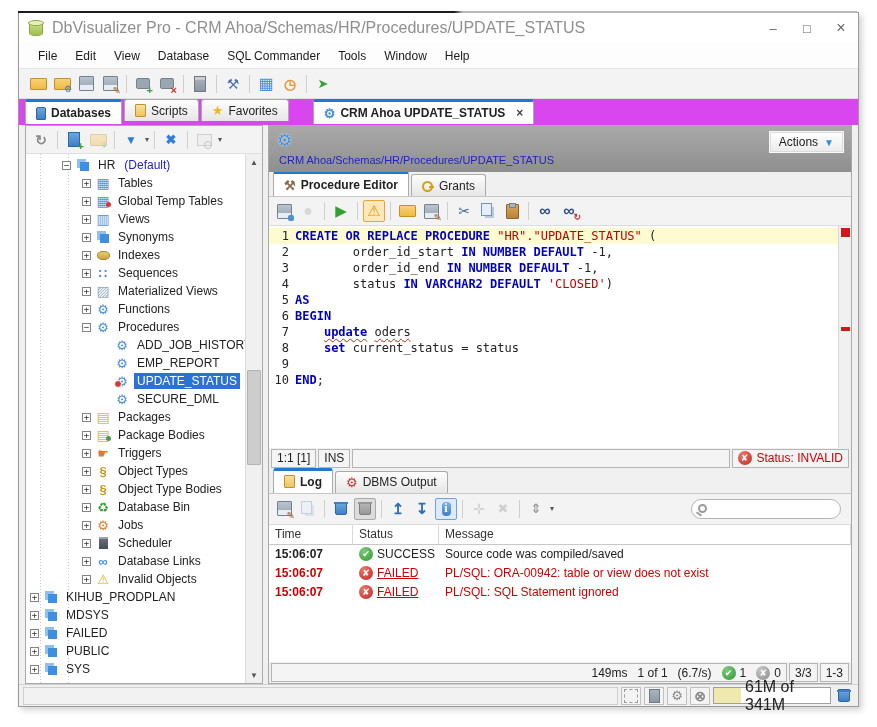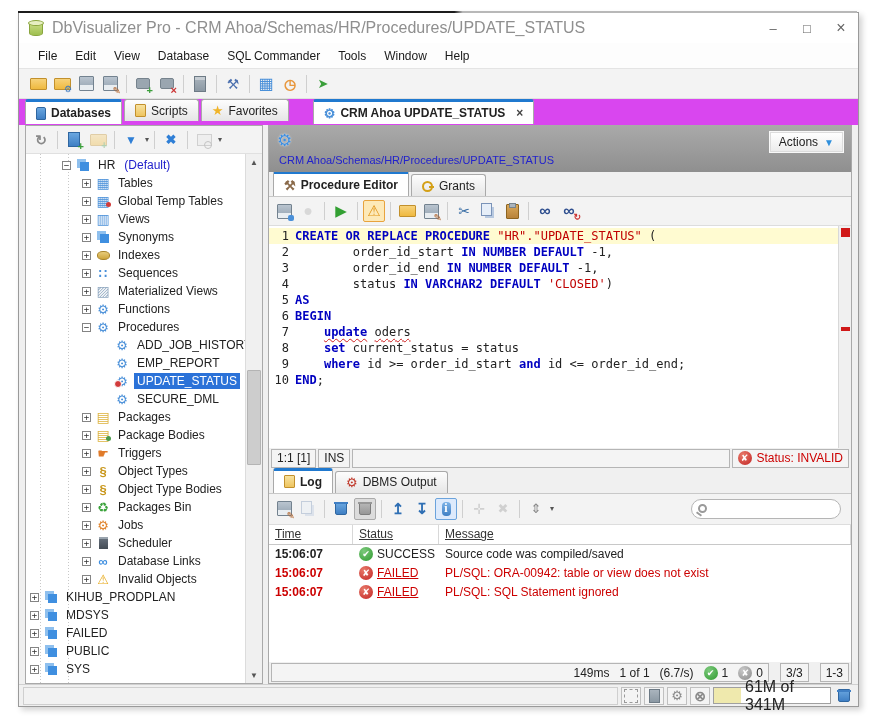--- a/index.html
+++ b/index.html
@@ -198,31 +198,31 @@
 
   
   .log-toolbar { height:31px; border-bottom:1px solid #ddd; }
   .log-search { margin-left:auto; margin-right:6px; display:flex; align-items:center; border:1px solid #b5b5b5; border-radius:10px; background:#fff; height:20px; width:150px; padding:0 6px; gap:4px; }
   .mag { width:9px; height:9px; border:2px solid #9a9a9a; border-radius:50%; position:relative; flex:0 0 auto; }
   .mag::after { content:""; position:absolute; left:-4px; top:7px; width:6px; height:2px; background:#9a9a9a; transform:rotate(35deg); }
   .log-search input { border:none; outline:none; flex:1 1 auto; font-size:11px; background:transparent; }
 
   .log-table { flex:1 1 0; background:#fff; overflow:hidden; display:flex; flex-direction:column; min-height:90px; }
   .lrow { display:flex; height:19px; align-items:center; flex:0 0 auto; }
-  .lrow.head { border-bottom:1px solid #c8c8c8; color:#333; height:20px;text-decoration:underline; }
+  .lrow.head { border-bottom:1px solid #c8c8c8; color:#333; height:20px; }
   .lc { padding:0 6px; overflow:hidden; white-space:nowrap; }
   .lc1 { width:84px; flex:0 0 auto; }
   .lc2 { width:86px; flex:0 0 auto; display:flex; align-items:center; gap:4px; }
   .lc3 { flex:1 1 auto; }
   .head .lc { border-right:1px solid #d8d8d8; height:100%; display:flex; align-items:center; }
   .lrow .time { font-weight:bold; }
   .lrow.failed .time, .lrow.failed .msg { color:#cc0000; }
   .lrow.failed .stxt { color:#cc0000; text-decoration:underline; }
 
-  .log-stats { height:21px; display:flex; gap:11px; padding:1px 2px; background:#f0f0f0; flex:0 0 auto; }
+  .log-stats { height:21px; display:flex; gap:2px; padding:1px 2px; background:#f0f0f0; flex:0 0 auto; }
   .log-stats .ecell { gap:10px; }
   .stats-main { flex:1 1 auto; justify-content:flex-end; }
   .stat-badge { display:inline-flex; align-items:center; gap:4px; }
 
   
   .statusbar { height:22px; display:flex; align-items:center; gap:3px; padding:1px 4px; background:#f0f0f0; border-top:1px solid #d0d0d0; flex:0 0 auto; }
   .sb-spacer { flex:1 1 auto; height:18px; border:1px solid #cfcfcf; background:#f2f2f2; }
   .sb-btn { width:20px; height:18px; border:1px solid #c0c0c0; background:#f4f4f4; display:flex; align-items:center; justify-content:center; position:relative; }
   .memory { width:118px; height:17px; border:1px solid #a0a0a0; background:#fff; position:relative; display:flex; align-items:center; }
   .mem-fill { position:absolute; left:0; top:0; bottom:0; width:27px; background:#efe9ad; }
@@ -402,21 +402,21 @@
               <span class="tlabel">Object Types</span>
             </div>
             <div class="trow" style="padding-left: 56px;">
               <span class="exp">+</span>
               <span class="ticon t-object-type"></span>
               <span class="tlabel">Object Type Bodies</span>
             </div>
             <div class="trow" style="padding-left: 56px;">
               <span class="exp">+</span>
               <span class="ticon t-recycle-bin"></span>
-              <span class="tlabel">Packages Bin</span>
+              <span class="tlabel">Database Bin</span>
             </div>
             <div class="trow" style="padding-left: 56px;">
               <span class="exp">+</span>
               <span class="ticon t-job"></span>
               <span class="tlabel">Jobs</span>
             </div>
             <div class="trow" style="padding-left: 56px;">
               <span class="exp">+</span>
               <span class="ticon t-scheduler"></span>
               <span class="tlabel">Scheduler</span>
@@ -515,21 +515,21 @@
       <div class="editor">
         <div class="code-area" id="code-area">
             <div class="code-row hl"><span class="ln">1</span><span class="lc-code"><span class="kw">CREATE OR REPLACE PROCEDURE</span><span> </span><span class="str">"HR"."UPDATE_STATUS"</span><span> (</span></span></div>
             <div class="code-row"><span class="ln">2</span><span class="lc-code"><span>        order_id_start </span><span class="kw">IN NUMBER DEFAULT</span><span> -1,</span></span></div>
             <div class="code-row"><span class="ln">3</span><span class="lc-code"><span>        order_id_end </span><span class="kw">IN NUMBER DEFAULT</span><span> -1,</span></span></div>
             <div class="code-row"><span class="ln">4</span><span class="lc-code"><span>        status </span><span class="kw">IN VARCHAR2 DEFAULT</span><span> </span><span class="str">'CLOSED'</span><span>)</span></span></div>
             <div class="code-row"><span class="ln">5</span><span class="lc-code"><span class="kw">AS</span></span></div>
             <div class="code-row"><span class="ln">6</span><span class="lc-code"><span class="kw">BEGIN</span></span></div>
             <div class="code-row"><span class="ln">7</span><span class="lc-code"><span>    </span><span class="kw err">update</span><span> </span><span class="err">oders</span></span></div>
             <div class="code-row"><span class="ln">8</span><span class="lc-code"><span>    </span><span class="kw">set</span><span> current_status = status</span></span></div>
-            <div class="code-row"><span class="ln">9</span><span class="lc-code"><span>    </span><span class="kw">where</span><span> id &gt;= order_id_start </span><span class="kw">and</span><span> id &lt;= order_id_end;</span></span></div>
+            <div class="code-row"><span class="ln">9</span></div>
             <div class="code-row"><span class="ln">10</span><span class="lc-code"><span class="kw">END</span><span>;</span></span></div>
           </div>
         <div class="err-stripe">
           <div class="em1"></div>
           <div class="em2"></div>
         </div>
       </div>
 
       <div class="estatus">
         <div class="ecell">1:1 [1]</div>

